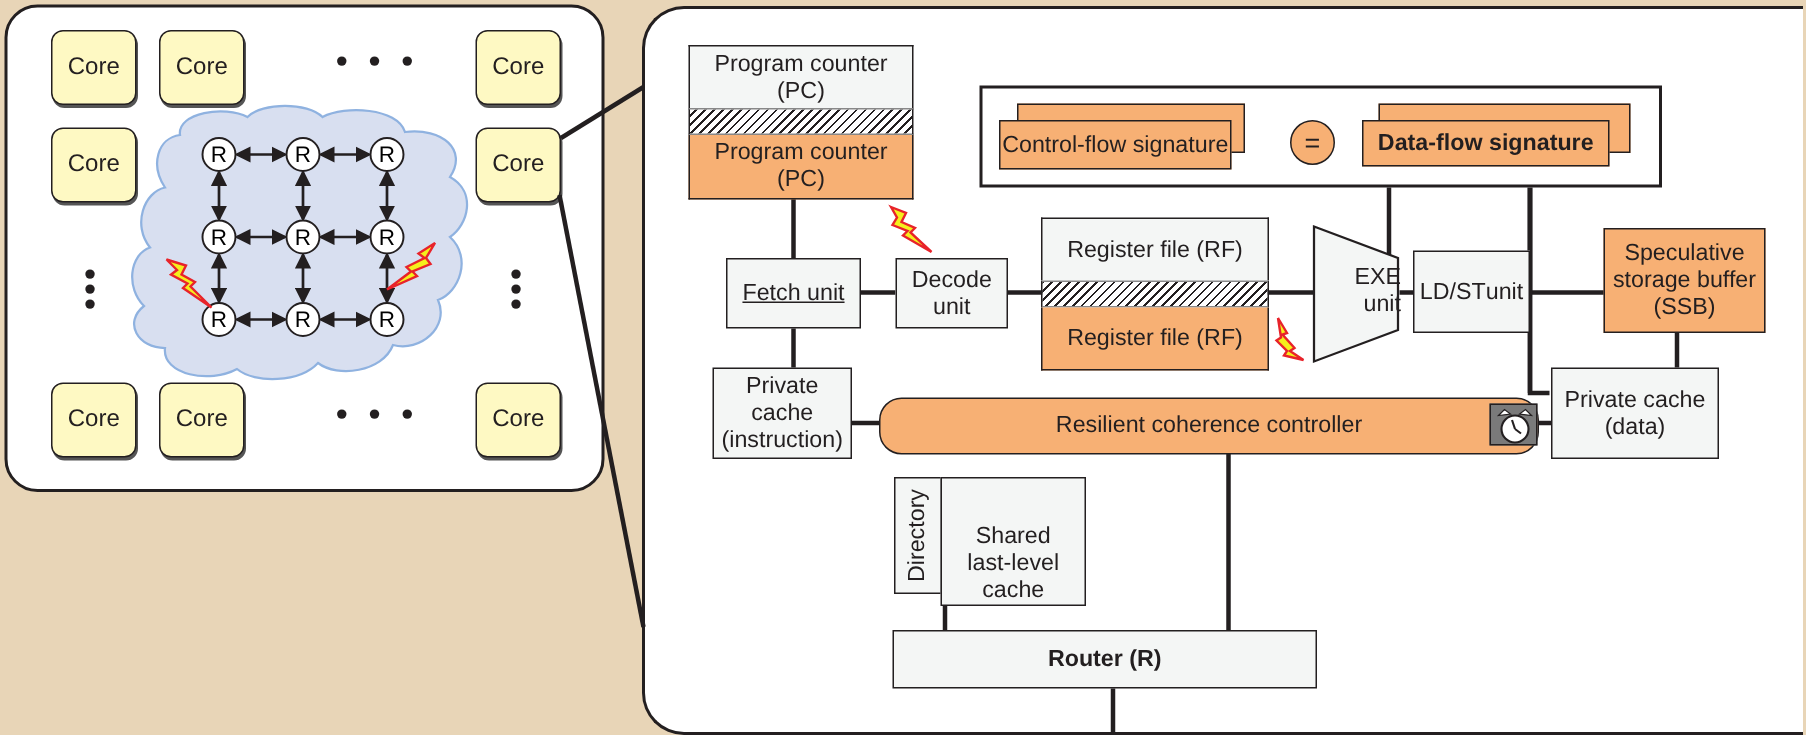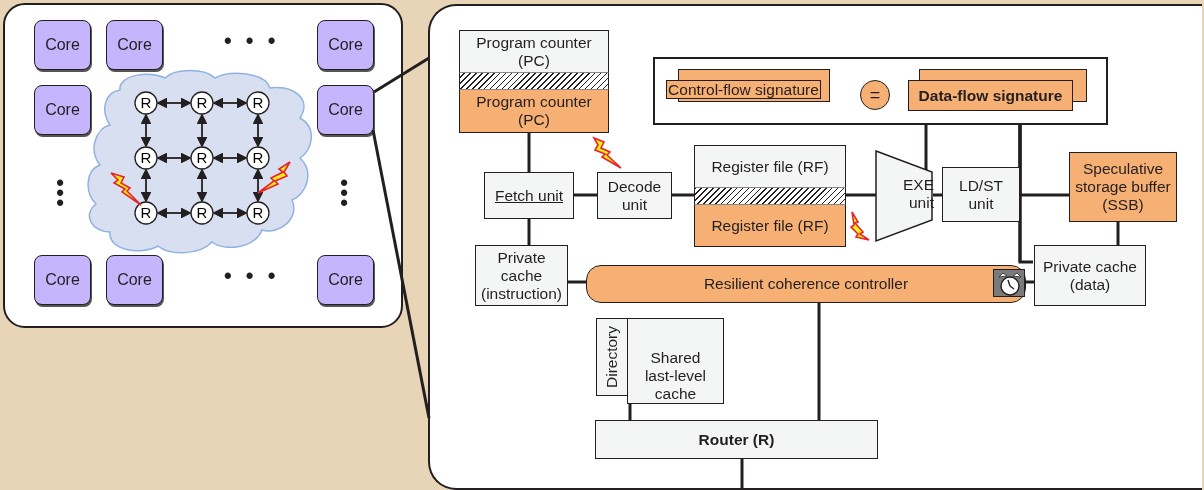--- a/index.html
+++ b/index.html
@@ -1,20 +1,20 @@
 <!DOCTYPE html>
 <html><head>
 <meta charset="utf-8">
 <style>
   html, body { margin:0; padding:0; }
   body { width:1204px; height:490px; background:#e8d5b7; position:relative; overflow:hidden;
          font-family:"Liberation Sans", sans-serif; color:#231f20; }
   .abs { position:absolute; box-sizing:border-box; }
   .panel { background:#fff; border:2.5px solid #231f20; }
-  .core { width:57px; height:50px; border:1.5px solid #231f20; border-radius:8px; background:#c4b5fd;
+  .core { width:57px; height:50px; border:1.5px solid #231f20; border-radius:8px; background:#fef9c3;
           display:flex; align-items:center; justify-content:center; font-size:16px;
           box-shadow:1px 2px 0 #555; }
   .dots { font-size:22px; letter-spacing:4px; font-weight:bold; }
   .vdots { font-size:22px; line-height:10px; width:10px; text-align:center; font-weight:bold; }
   .box { border:1.5px solid #231f20; background:#f4f6f5; display:flex; align-items:center;
          justify-content:center; text-align:center; font-size:15.5px; line-height:18px; }
   .orange { background:#f7b074; }
   .hatch { background: repeating-linear-gradient(-45deg, #fff 0 3px, #231f20 3px 4.2px); border-top:1.5px solid #888; border-bottom:1.5px solid #888; }
   svg.overlay { position:absolute; left:0; top:0; }
   .clock { width:32px; height:28px; background:#7a7a7a; border:1px solid #231f20; }
@@ -142,21 +142,21 @@
     <line x1="888" y1="104" x2="907" y2="106"></line>
   </g>
 </svg>
 
 <div class="abs box" style="left:459px;top:30px;width:150px;height:42px;border-bottom:none;">Program counter (PC)</div>
 <div class="abs hatch" style="left:459px;top:72px;width:150px;height:18px;border-left:1.5px solid #231f20;border-right:1.5px solid #231f20;"></div>
 <div class="abs box orange" style="left:459px;top:90px;width:150px;height:43px;border-top:none;">Program counter (PC)</div>
 
 <div class="abs" style="left:653px;top:57px;width:455px;height:68px;border:2.5px solid #231f20;background:#fff;"></div>
 <div class="abs orange" style="left:678px;top:69px;width:152px;height:33px;border:1.5px solid #231f20;"></div>
-<div class="abs box orange" style="left:666px;top:80px;width:155px;height:19px;">Control-flow signature</div>
+<div class="abs box orange" style="left:666px;top:80px;width:155px;height:33px;">Control-flow signature</div>
 <div class="abs orange" style="left:919px;top:69px;width:168px;height:33px;border:1.5px solid #231f20;"></div>
 <div class="abs box orange" style="left:908px;top:80px;width:165px;height:31px;font-weight:bold;">Data-flow signature</div>
 <div class="abs orange" style="left:860px;top:80px;width:30px;height:30px;border-radius:50%;border:1.5px solid #231f20;display:flex;align-items:center;justify-content:center;font-size:18px;">
     <span>=</span>
   </div>
 
 <div class="abs box" style="left:484px;top:172px;width:90px;height:47px;text-decoration:underline;">Fetch unit</div>
 <div class="abs box" style="left:597px;top:172px;width:75px;height:47px;flex-direction:column;">
   <span>Decode</span>
   <span>unit</span>
@@ -167,21 +167,21 @@
 <div class="abs box orange" style="left:694px;top:205px;width:152px;height:42px;border-top:none;">Register file (RF)</div>
 
 <svg class="overlay" width="1204" height="490">
   <polygon points="876,151 932,172 932,220 876,241" fill="#f4f6f5" stroke="#231f20" stroke-width="1.5"></polygon>
 </svg>
 <div class="abs" style="left:876px;top:176px;width:58px;height:40px;text-align:right;font-size:15.5px;line-height:18px;">
   <div>EXE</div>
   <div>unit</div>
 </div>
 
-<div class="abs box" style="left:942px;top:167px;width:78px;height:55px;flex-direction:column;">
+<div class="abs box" style="left:942px;top:167px;width:78px;height:55px;flex-direction:row;">
   <span>LD/ST</span>
   <span>unit</span>
 </div>
 
 <div class="abs box orange" style="left:1069px;top:152px;width:108px;height:70px;flex-direction:column;">
   <span>Speculative</span>
   <span>storage buffer</span>
   <span>(SSB)</span>
 </div>
 

